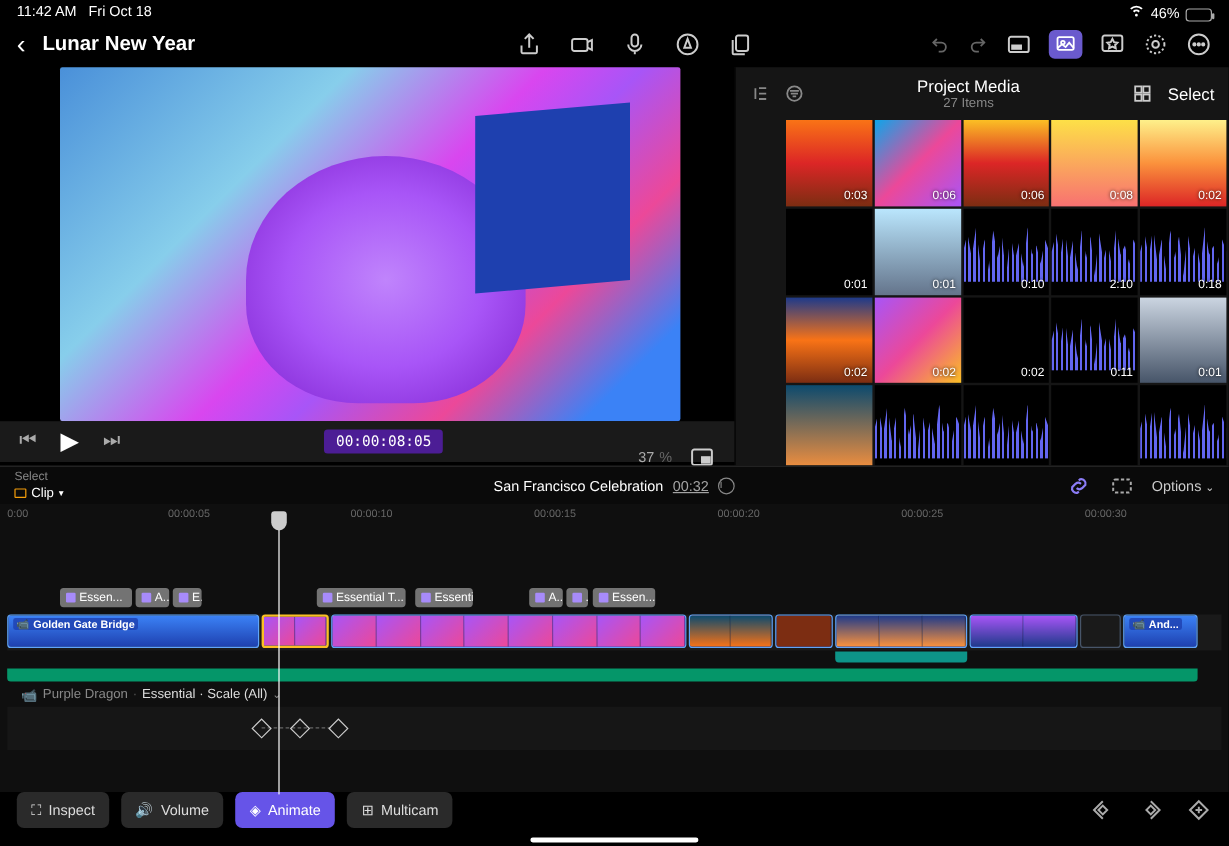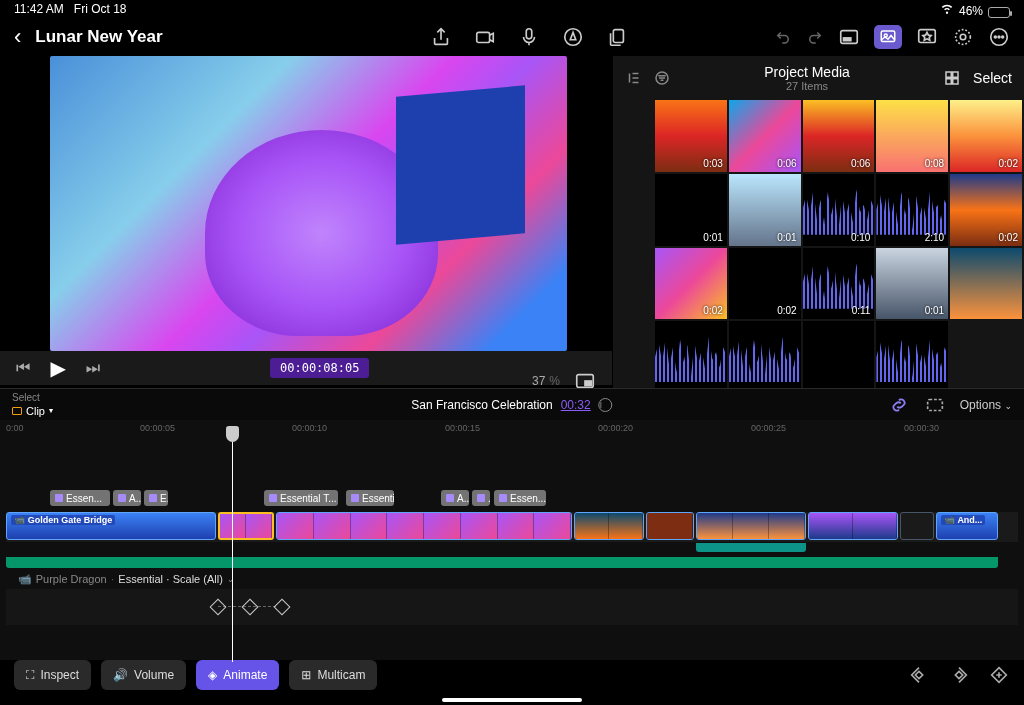--- a/index.html
+++ b/index.html
@@ -58,21 +58,21 @@
 .th-j{background:linear-gradient(#0c4a6e,#fb923c);}
 .th-k{background:linear-gradient(#cbd5e1,#475569);}
 
 
 .info-strip { height:32px; background:#0a0a0a; border-top:1px solid #2a2a2a; display:flex; align-items:center; padding:0 12px; font-size:12px;}
 .info-strip .sel { color:#888; font-size:10px; line-height:1; }
 .info-strip .selwrap { display:flex; flex-direction:column; gap:2px;}
 .info-strip .clipchip { display:flex; align-items:center; gap:4px; font-size:11px;}
 .clipbox{width:10px;height:8px;border:1px solid #f59e0b;border-radius:1px;}
 .info-strip .proj { position:absolute; left:50%; transform:translateX(-50%); display:flex; align-items:center; gap:8px;}
-.info-strip .proj .dur{color:#8b5cf6;text-decoration:underline;}
+.info-strip .proj .dur{color:#a3a3a3;text-decoration:underline;}
 .info-strip .right { margin-left:auto; display:flex; align-items:center; gap:14px;}
 .info-strip .opt { color:#ccc; cursor:pointer;}
 .link-icon{color:#8b7cf6;}
 
 
 .timeline { background:#0f0f0f; }
 .ruler { height:20px; display:flex; font-size:9px; color:#666; position:relative; padding-left:6px;}
 .ruler .tick { position:absolute; top:3px;}
 .playhead { position:absolute; left:232px; top:432px; height:230px; width:1px; background:#fff; z-index:5;}
 .playhead::before{content:"";position:absolute;top:-6px;left:-6px;width:13px;height:16px;background:#ccc;border-radius:3px 3px 7px 7px;}
@@ -279,20 +279,23 @@
           </div>
         <div class="thumb th-g">
             <span class="dur">0:01</span>
           </div>
         <div class="thumb th-wav">
             <span class="dur">0:10</span>
           </div>
         <div class="thumb th-wav">
             <span class="dur">2:10</span>
           </div>
+        <div class="thumb th-wav">
+            <span class="dur">0:18</span>
+          </div>
         <div class="thumb th-h">
             <span class="dur">0:02</span>
           </div>
         <div class="thumb th-i">
             <span class="dur">0:02</span>
           </div>
         <div class="thumb th-f">
             <span class="dur">0:02</span>
           </div>
         <div class="thumb th-wav">

